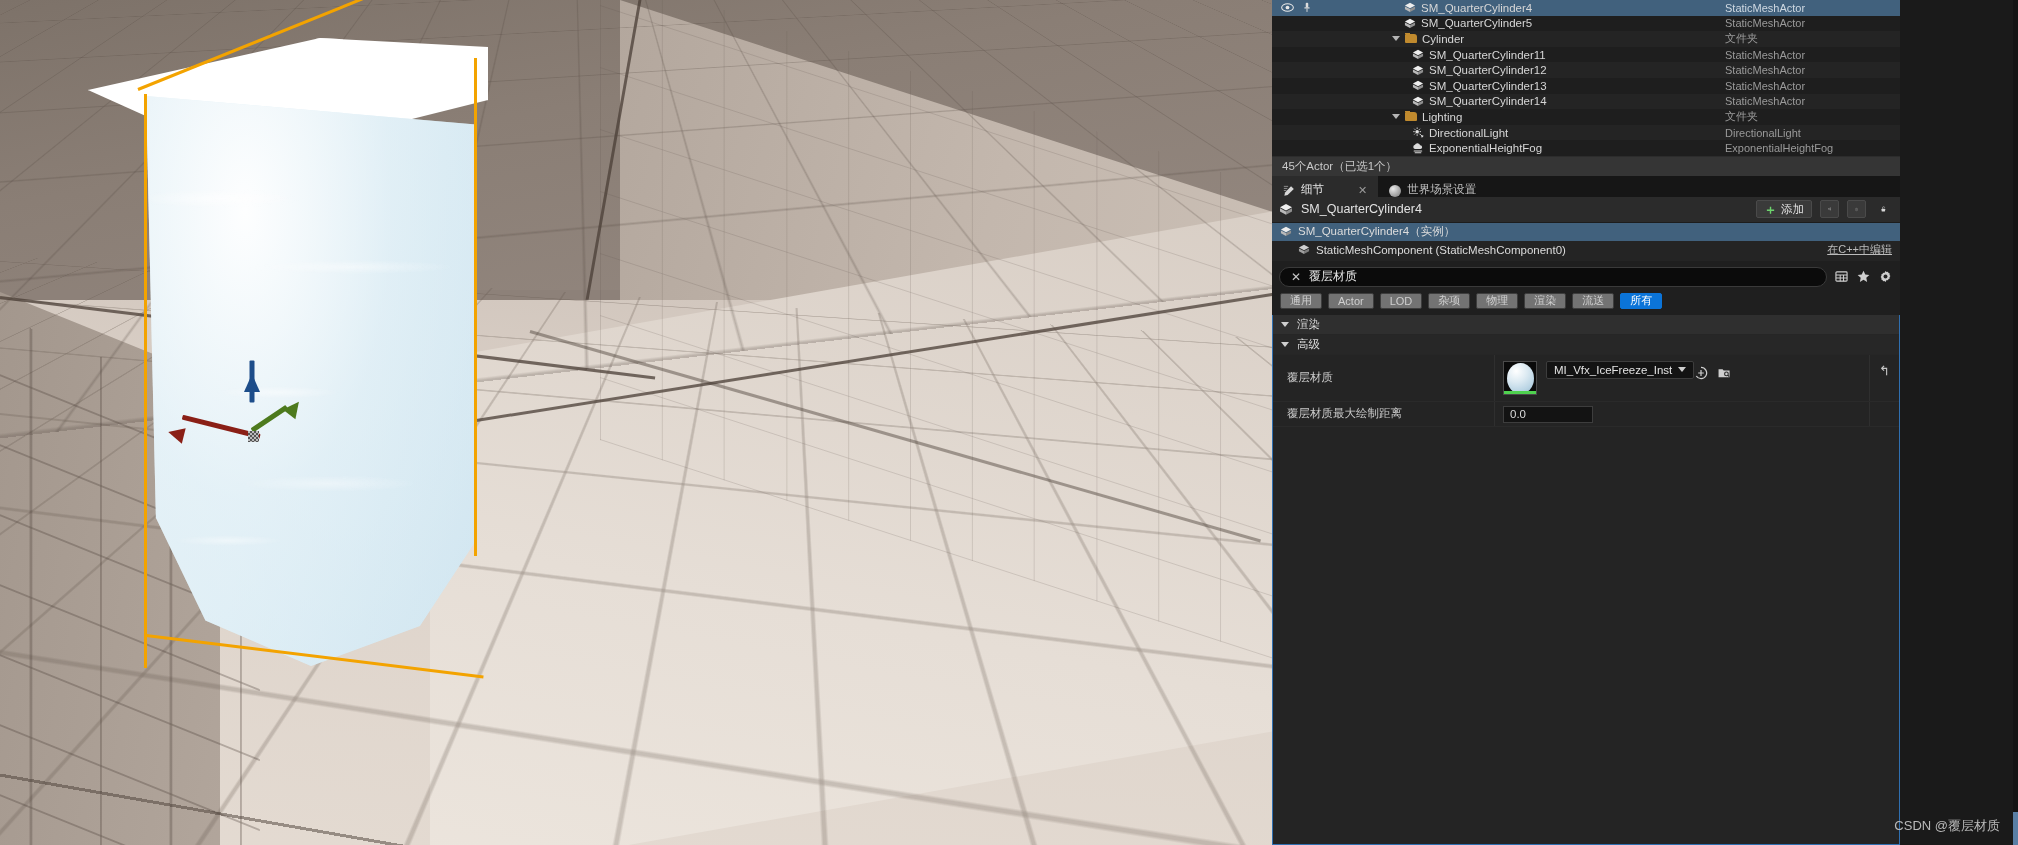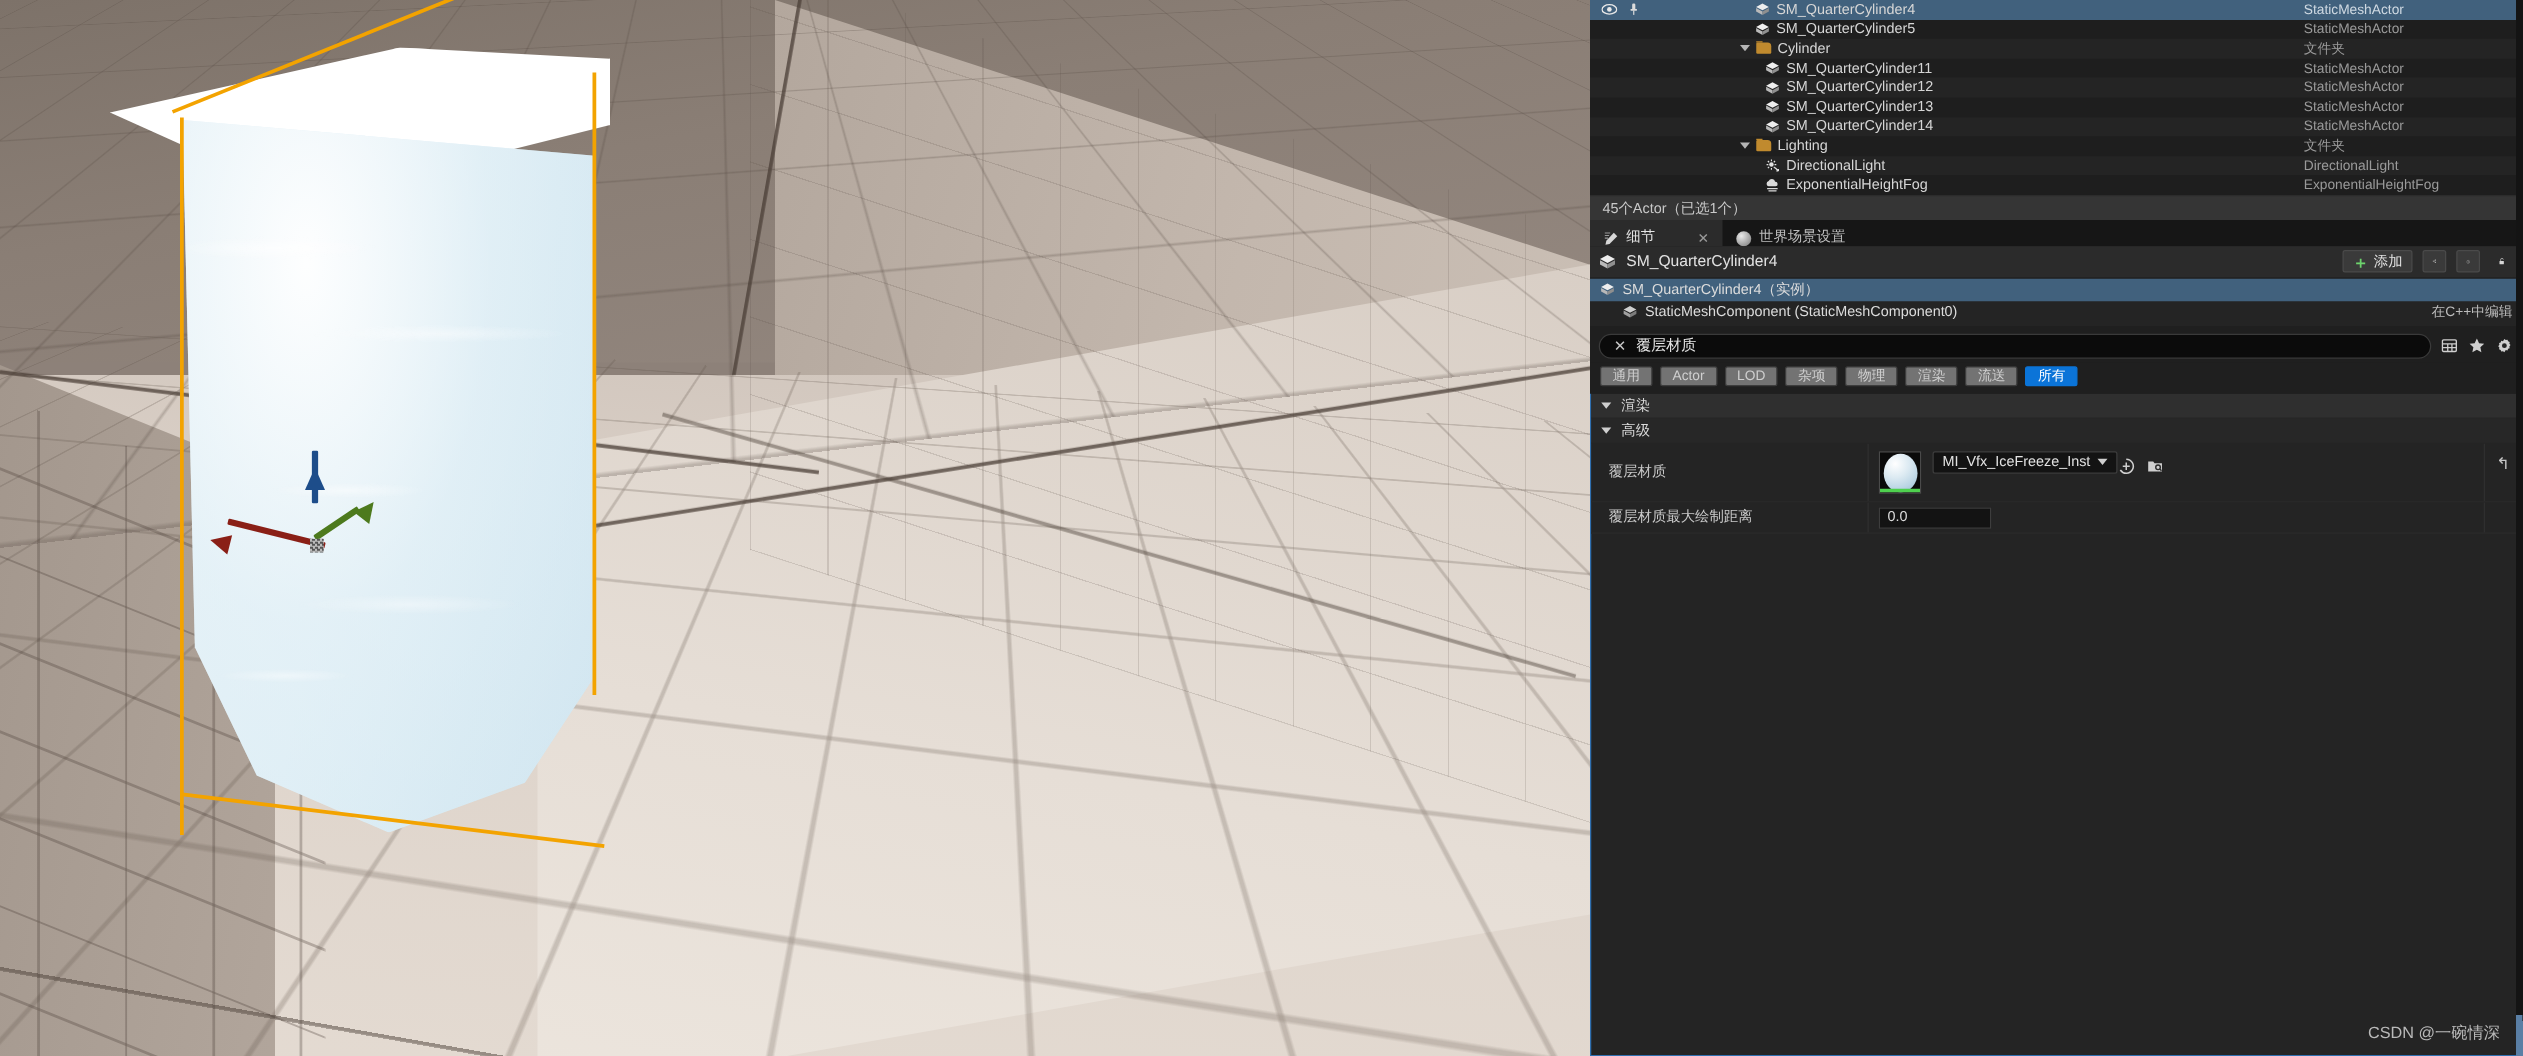--- a/index.html
+++ b/index.html
@@ -98,21 +98,21 @@
     opacity:.85;
   }
   .sel-edge { position:absolute; background:#f3a300; }
 
   
   #gizmo { position:absolute; left:190px; top:388px; width:120px; height:78px; }
   .gz-axis { position:absolute; height:5px; border-radius:1px; }
   .gz-head { position:absolute; width:0; height:0; }
 
   
-  #right { width: 746px; height:845px; background:#1f1f1f; display:flex; flex-direction:column; }
+  #right { width: 628px; height:845px; background:#1f1f1f; display:flex; flex-direction:column; }
 
   
   #outliner { background:#242424; }
   .ol-row {
     height:15.6px; display:flex; align-items:center; position:relative;
     font-size:11.5px; color:#d6d6d6; white-space:nowrap;
   }
   .ol-row.alt { background:#1e1e1e; }
   .ol-row.sel { background:#41617d; }
   .ol-ctrl { width:62px; display:flex; align-items:center; gap:9px; padding-left:9px; flex:none; }
@@ -155,21 +155,21 @@
     padding:0 7px; font-size:11.5px; color:#e0e0e0; }
   .plus { color:#6dd36d; font-size:13px; line-height:1; font-weight:bold; }
   .iconbtn { width:19px; height:18px; display:flex; align-items:center; justify-content:center; }
 
   
   #comp-tree { background:#242424; padding-bottom:2px; }
   .comp-row { height:18px; display:flex; align-items:center; gap:6px;
     font-size:11.5px; color:#dcdcdc; padding-left:8px; }
   .comp-row.sel { background:#41617d; }
   .comp-row .cpp { margin-left:auto; margin-right:8px; font-size:11px; color:#bcbcbc;
-    }
+    text-decoration:underline; }
 
   
   #search-wrap { background:#1f1f1f; padding:6px 7px 3px 7px; display:flex; align-items:center; gap:7px; }
   #search-box { flex:1; height:20px; background:#0b0b0b; border:1px solid #3a3a3a;
     border-radius:10px; display:flex; align-items:center; gap:8px; padding:0 11px; }
   #search-box .xico { color:#c8c8c8; font-size:12px; }
   #search-box .val { color:#e6e6e6; font-size:12px; }
   .sicon { width:15px; height:15px; display:flex; align-items:center; justify-content:center; }
 
   #filters { display:flex; gap:6px; padding:3px 8px 6px 8px; background:#1f1f1f; }
@@ -550,19 +550,19 @@
 
       <div class="prop-row" style="height:25px;">
         <div class="prop-label">覆层材质最大绘制距离</div>
         <div class="prop-val" style="padding:4px 8px;">
           <div class="numbox">0.0</div>
         </div>
         <div class="revert"></div>
       </div>
     </div>
 
-    <div id="watermark">CSDN @一碗情深</div>
+    <div id="watermark">CSDN @覆层材质</div>
   </div>
 
   <div id="rail">
     <div id="rail-thumb"></div>
   </div>
 </div>
 
 </body></html>

